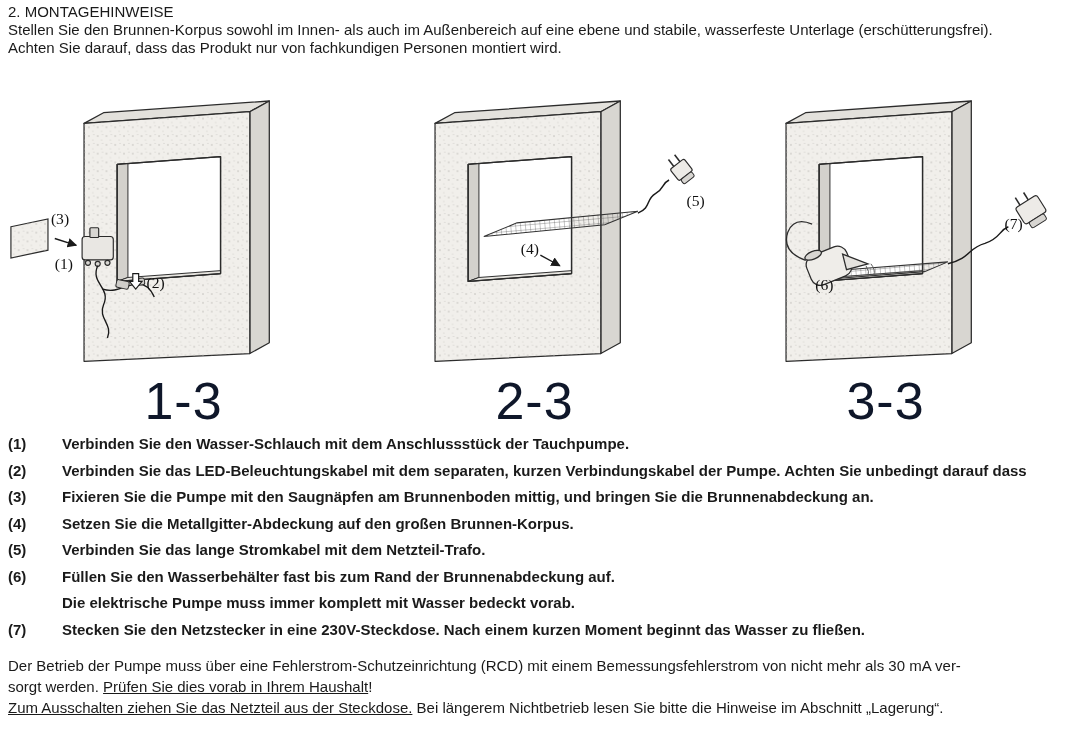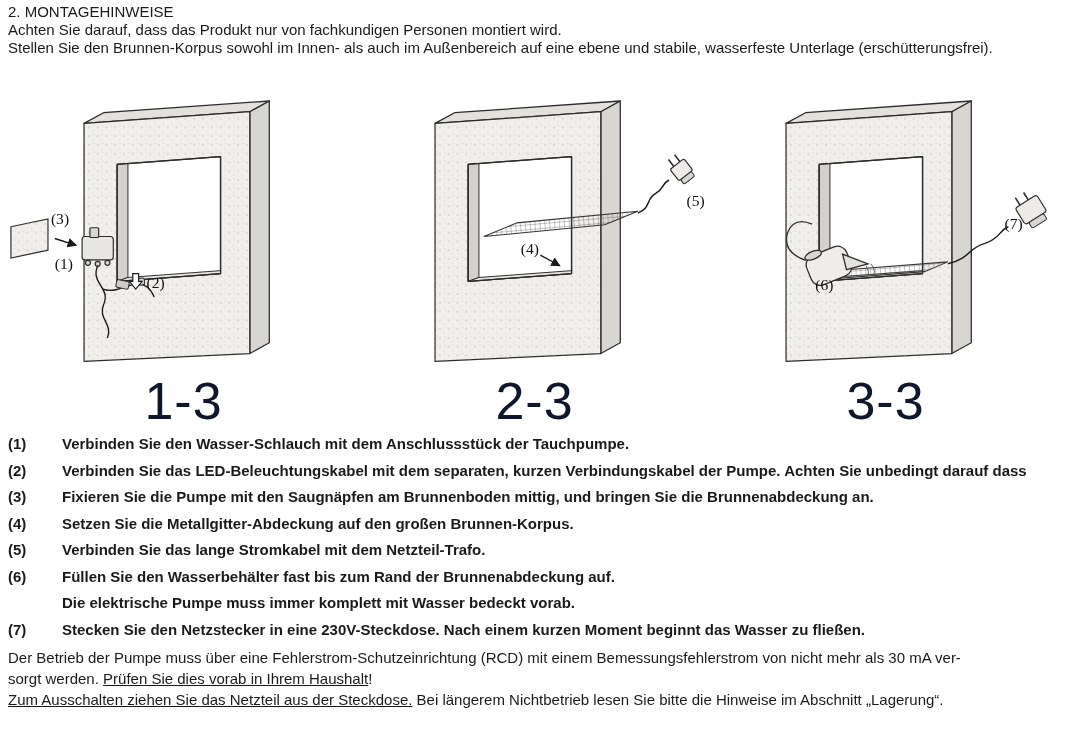--- a/index.html
+++ b/index.html
@@ -21,21 +21,21 @@
     font-size: 52px; line-height: 50px; font-weight: 400;
     letter-spacing: 1px; color: #0f172a;
   }
 
   .steps { margin-top: 5px; font-weight: bold; font-size: 15px; }
   .step { display: flex; }
   .step .num { flex: 0 0 30px; line-height: 26.5px; }
   .step .txt { flex: 1 1 auto; min-width: 0; margin-left: 24px; }
   .step .ln { display: block; line-height: 26.5px; white-space: nowrap; }
 
-  .footer { margin-top: 4px; font-size: 15px; }
+  .footer { margin-top: 12px; font-size: 15px; }
   .footer .f-line { line-height: 21px; white-space: nowrap; }
   .u { text-decoration: underline; }
 
   svg text {
     font-family: "Liberation Serif", "DejaVu Serif", serif;
     font-size: 16px; fill: #111;
   }
 </style>
 </head>
 <body>
@@ -54,22 +54,22 @@
       <circle cx="7" cy="1.5" r="0.5" fill="#c2c0bb"></circle>
     </pattern>
   </defs>
 </svg>
 
 <div class="page">
 
   <div class="title">2. MONTAGEHINWEISE</div>
 
   <div class="intro">
+    <div class="intro-line">Stellen Sie den Brunnen-Korpus sowohl im Innen- als auch im Außenbereich auf eine ebene und stabile, wasserfeste Unterlage (erschütterungsfrei).</div>
     <div class="intro-line">Achten Sie darauf, dass das Produkt nur von fachkundigen Personen montiert wird.</div>
-    <div class="intro-line">Stellen Sie den Brunnen-Korpus sowohl im Innen- als auch im Außenbereich auf eine ebene und stabile, wasserfeste Unterlage (erschütterungsfrei).</div>
   </div>
 
   <div class="figures">
 
     <div class="figure">
       <svg class="fig" viewBox="0 0 360 318" preserveAspectRatio="xMidYMid meet">
         <g stroke="#2b2b2b" stroke-width="1.3" stroke-linejoin="round">
           <polygon points="78,62 248,50 268,39 98,51" fill="#e3e1dc"></polygon>
           <polygon points="248,50 268,39 268,287 248,298" fill="#d8d6d1"></polygon>
           <polygon points="78,62 248,50 248,298 78,306" fill="#f1efeb"></polygon>

